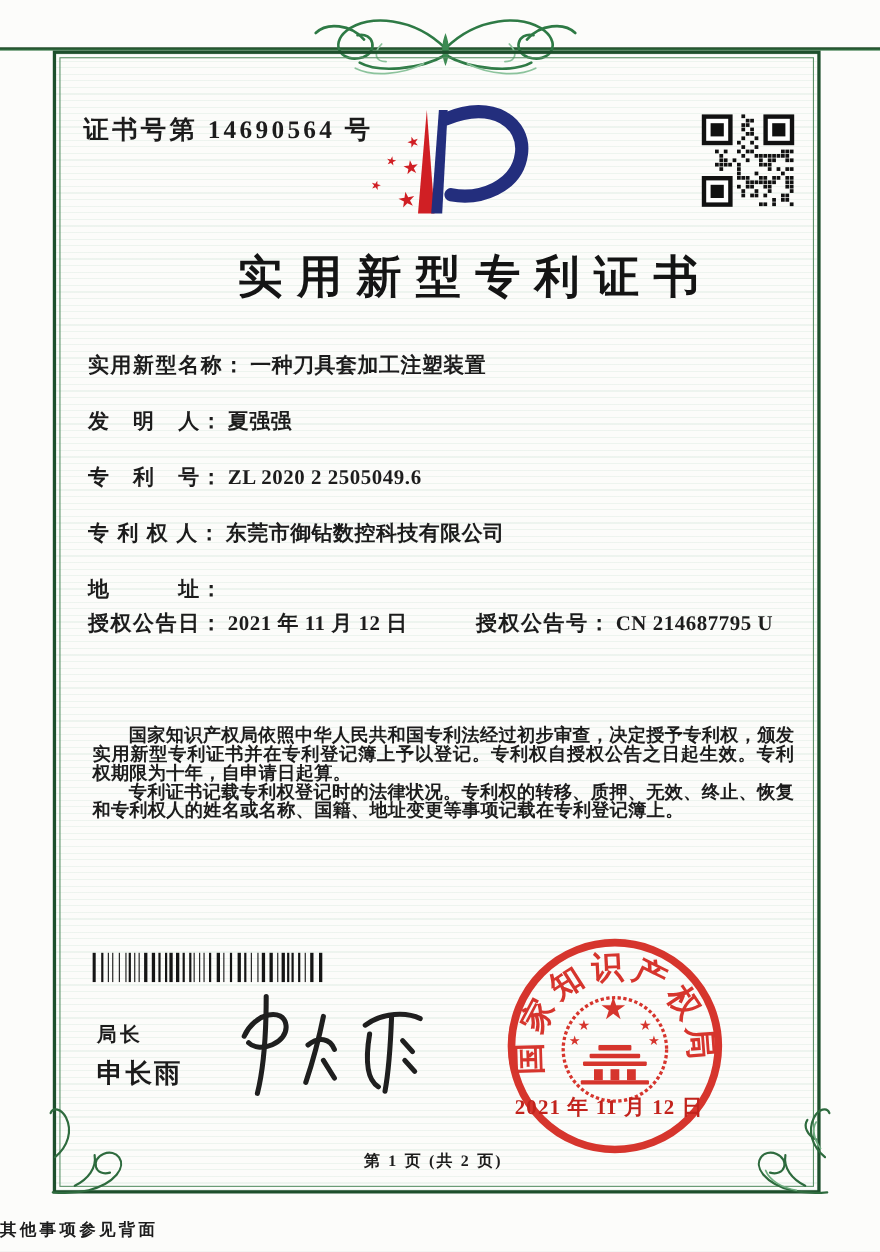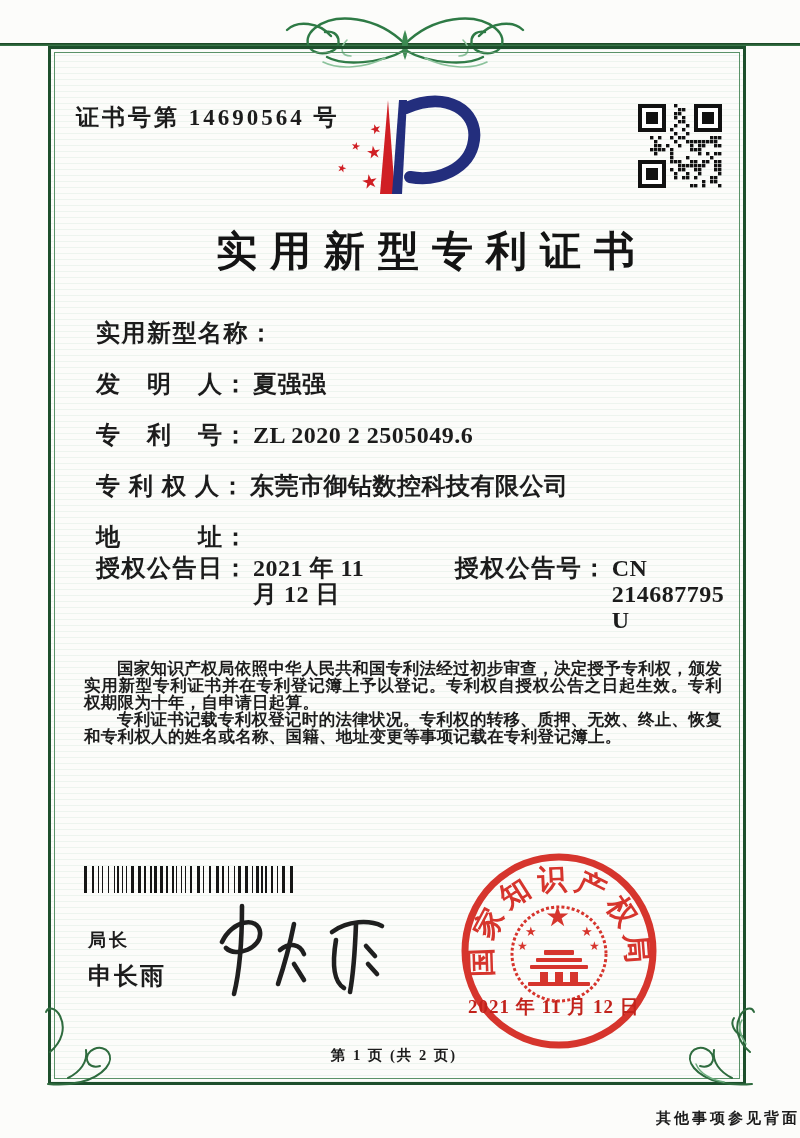--- a/index.html
+++ b/index.html
@@ -18,39 +18,39 @@
   }
   .frame::before{content:"";position:absolute;inset:3px;border:1px solid #5a9268;}
   .corner{position:absolute;width:86px;height:96px;}
   .corner-br{right:42px;bottom:50px;}
   .corner-bl{left:42px;bottom:50px;transform:scaleX(-1);}
   .cert-no{position:absolute;left:76px;top:102px;font-size:23px;letter-spacing:3px;font-weight:600;}
   .logo{position:absolute;left:326px;top:84px;width:168px;height:124px;}
   .qr{position:absolute;left:636px;top:102px;width:88px;height:88px;}
   .title{position:absolute;left:48px;top:224px;width:768px;margin:0;text-align:center;
     font-size:41px;font-weight:700;letter-spacing:13px;color:#141414;}
-  .fields{position:absolute;left:96px;top:320px;width:638px;font-size:24px;}
+  .fields{position:absolute;left:80px;top:320px;width:638px;font-size:19px;}
   .frow{display:flex;line-height:26px;margin-bottom:25px;font-weight:600;}
   .flabel{white-space:nowrap;letter-spacing:1.5px;}
   .fvalue{margin-left:4px;letter-spacing:0.5px;}
   .frow-address{margin-bottom:5px;}
   .grant-label{white-space:nowrap;letter-spacing:1.5px;margin-left:62px;}
   .body-text{position:absolute;left:84px;top:660px;width:638px;font-size:16.5px;
     font-weight:600;line-height:17px;text-align:justify;letter-spacing:0.3px;}
   .body-text p{margin:0;text-indent:2em;}
   .barcode{position:absolute;left:84px;top:866px;width:210px;height:27px;}
   .sig-title{position:absolute;left:88px;top:928px;font-size:18px;letter-spacing:3px;font-weight:600;}
   .sig-name{position:absolute;left:88px;top:960px;font-size:24px;letter-spacing:2px;font-weight:600;}
   .signature{position:absolute;left:182px;top:896px;width:220px;height:108px;}
   .seal{position:absolute;left:456px;top:848px;width:206px;height:206px;opacity:0.93;}
   .seal-date{position:absolute;left:468px;top:994px;width:200px;font-size:19px;font-weight:700;
     color:#c2231c;letter-spacing:1px;}
   .page-num{position:absolute;left:48px;top:1046px;width:692px;text-align:center;
     font-size:14.5px;letter-spacing:2px;font-weight:600;}
-  .back-note{position:absolute;left:0;top:1109px;width:800px;text-align:right;
+  .back-note{position:absolute;left:0;top:1109px;width:800px;text-align:left;
     font-size:15px;letter-spacing:3px;font-weight:600;}
 </style>
 </head>
 <body>
 
 <div class="page">
 
   <div class="top-rule"></div>
   <svg class="top-flourish" viewBox="0 0 340 80">
     <g fill="none" stroke="#2e7a45" stroke-width="2.4" stroke-linecap="round">
@@ -219,20 +219,21 @@
       <rect x="2" y="58" width="28" height="28" fill="#111"></rect>
       <rect x="6" y="62" width="20" height="20" fill="#fff"></rect>
       <rect x="10" y="66" width="12" height="12" fill="#111"></rect>
     </svg>
 
   <h1 class="title">实用新型专利证书</h1>
 
   <div class="fields">
     <div class="frow">
       <span class="flabel">实用新型名称：</span>
+      <span class="fvalue">一种刀具套加工注塑装置</span>
     </div>
     <div class="frow">
       <span class="flabel">发　明　人：</span>
       <span class="fvalue">夏强强</span>
     </div>
     <div class="frow">
       <span class="flabel">专　利　号：</span>
       <span class="fvalue">ZL 2020 2 2505049.6</span>
     </div>
     <div class="frow">

